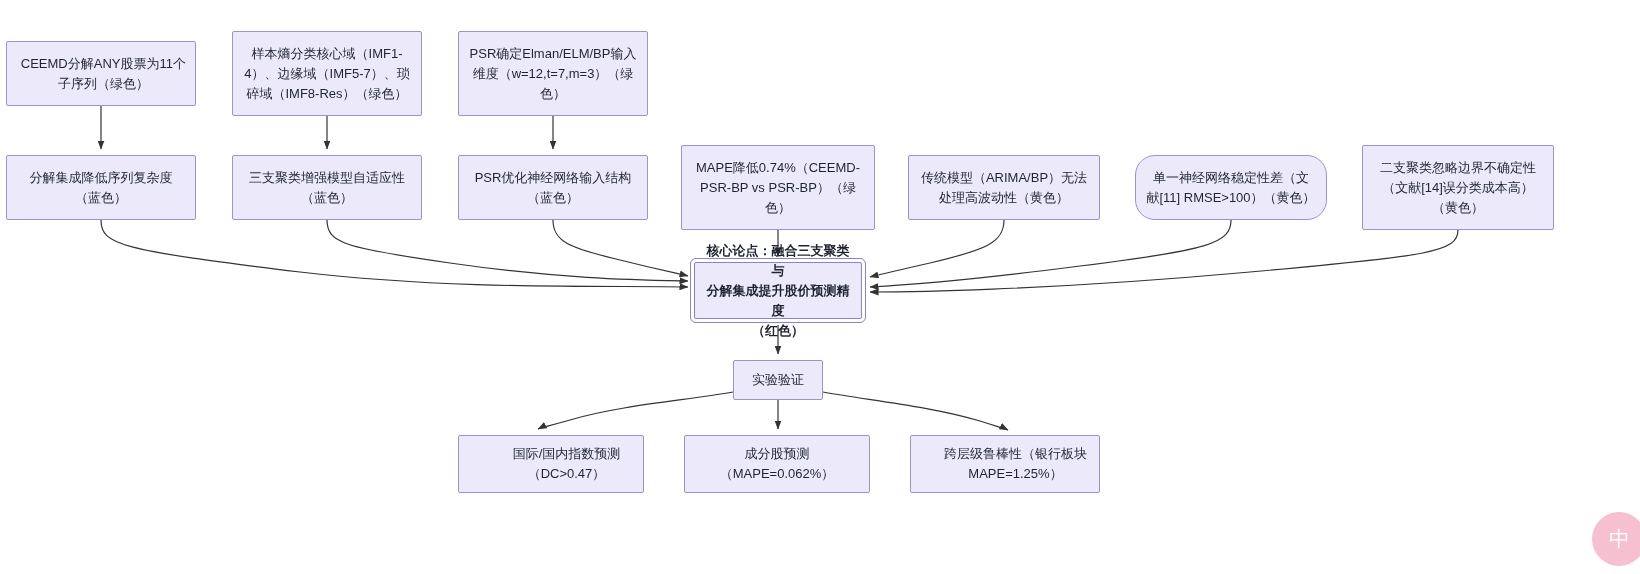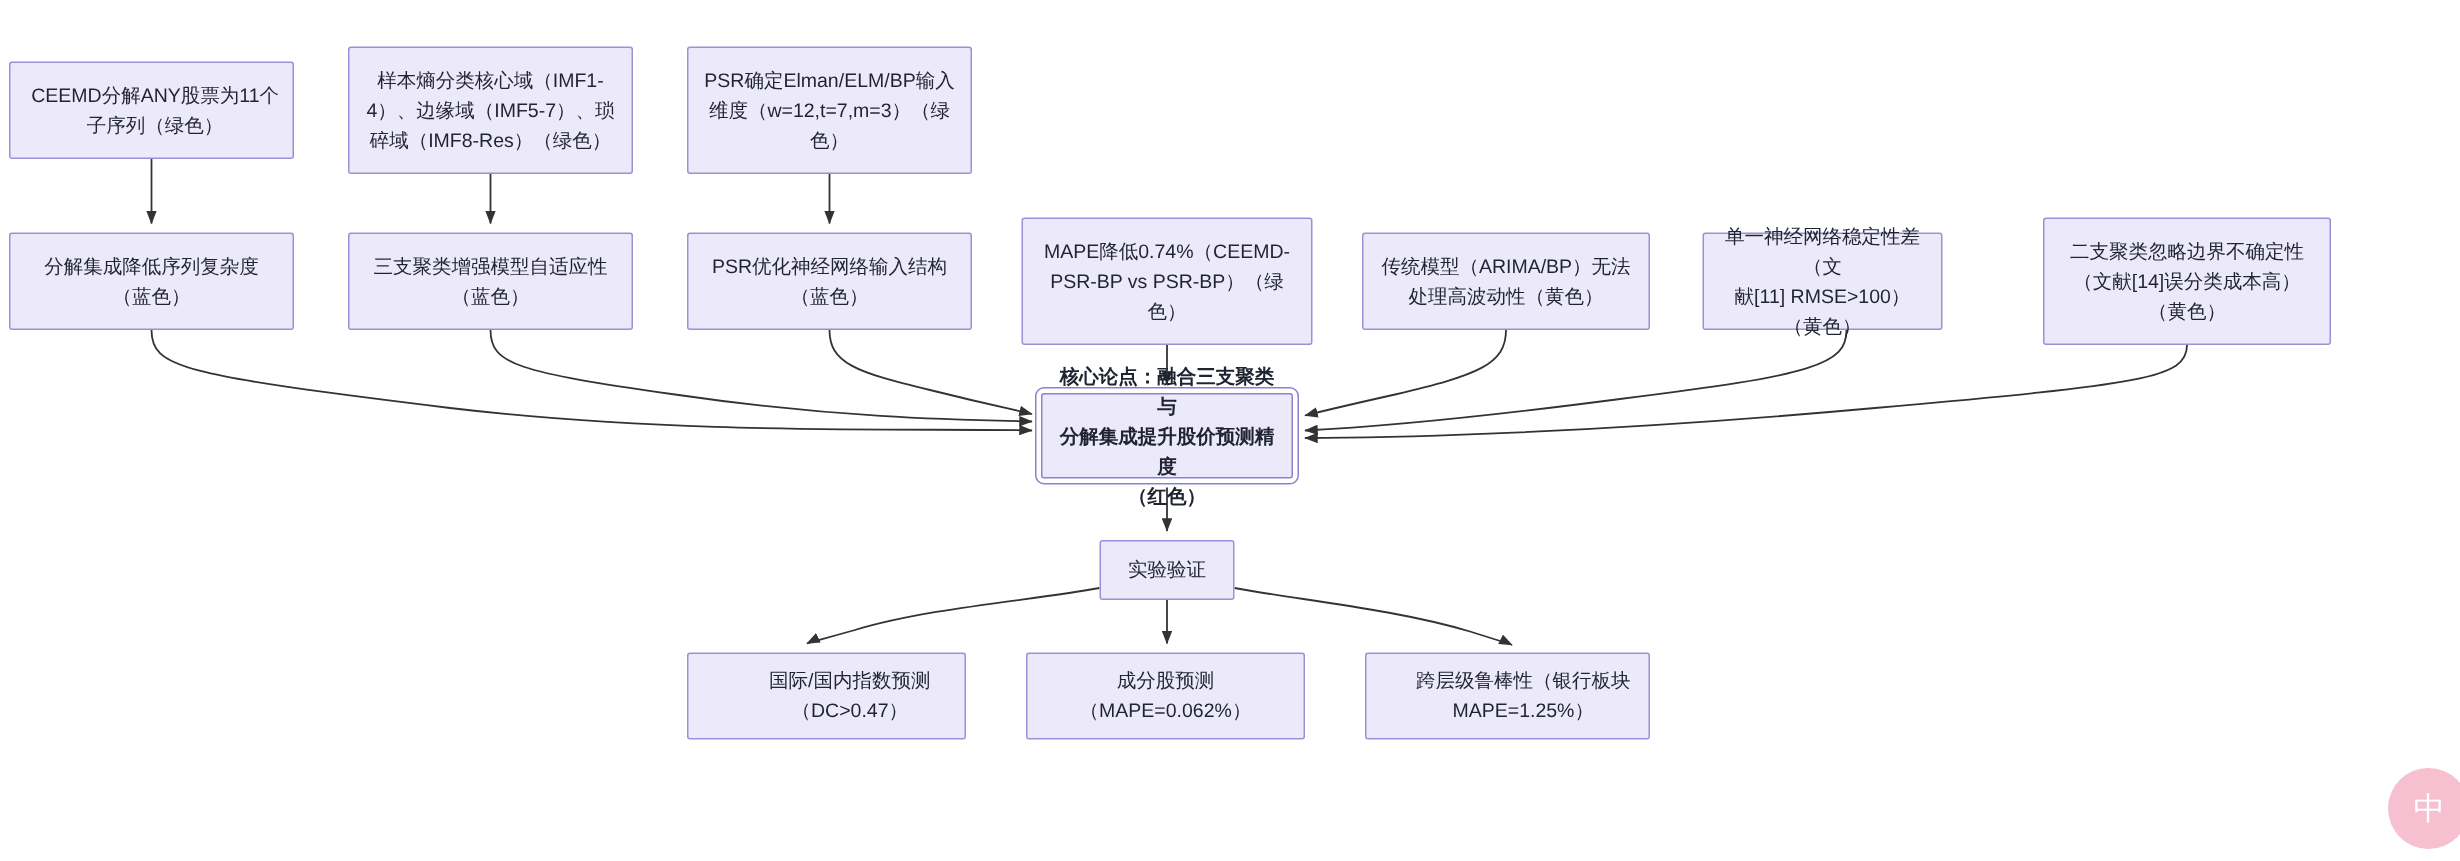--- a/index.html
+++ b/index.html
@@ -131,21 +131,21 @@
       </div>
       <div class="node" style="left: 681px; top: 145px; width: 194px; height: 85px;">
         <span class="node-label">MAPE降低0.74%（CEEMD-
 PSR-BP vs PSR-BP）（绿
 色）</span>
       </div>
       <div class="node" style="left: 908px; top: 155px; width: 192px; height: 65px;">
         <span class="node-label">传统模型（ARIMA/BP）无法
 处理高波动性（黄色）</span>
       </div>
-      <div class="node" style="left: 1135px; top: 155px; width: 160px; height: 65px;">
+      <div class="node" style="left: 1135px; top: 155px; width: 192px; height: 65px; border-radius: 20px;">
         <span class="node-label">单一神经网络稳定性差（文
 献[11] RMSE&gt;100）（黄色）</span>
       </div>
       <div class="node" style="left: 1362px; top: 145px; width: 192px; height: 85px;">
         <span class="node-label">二支聚类忽略边界不确定性
 （文献[14]误分类成本高）
 （黄色）</span>
       </div>
       <div class="node node-core" style="left: 694px; top: 262px; width: 168px; height: 57px;">
         <span class="node-label">核心论点：融合三支聚类与

